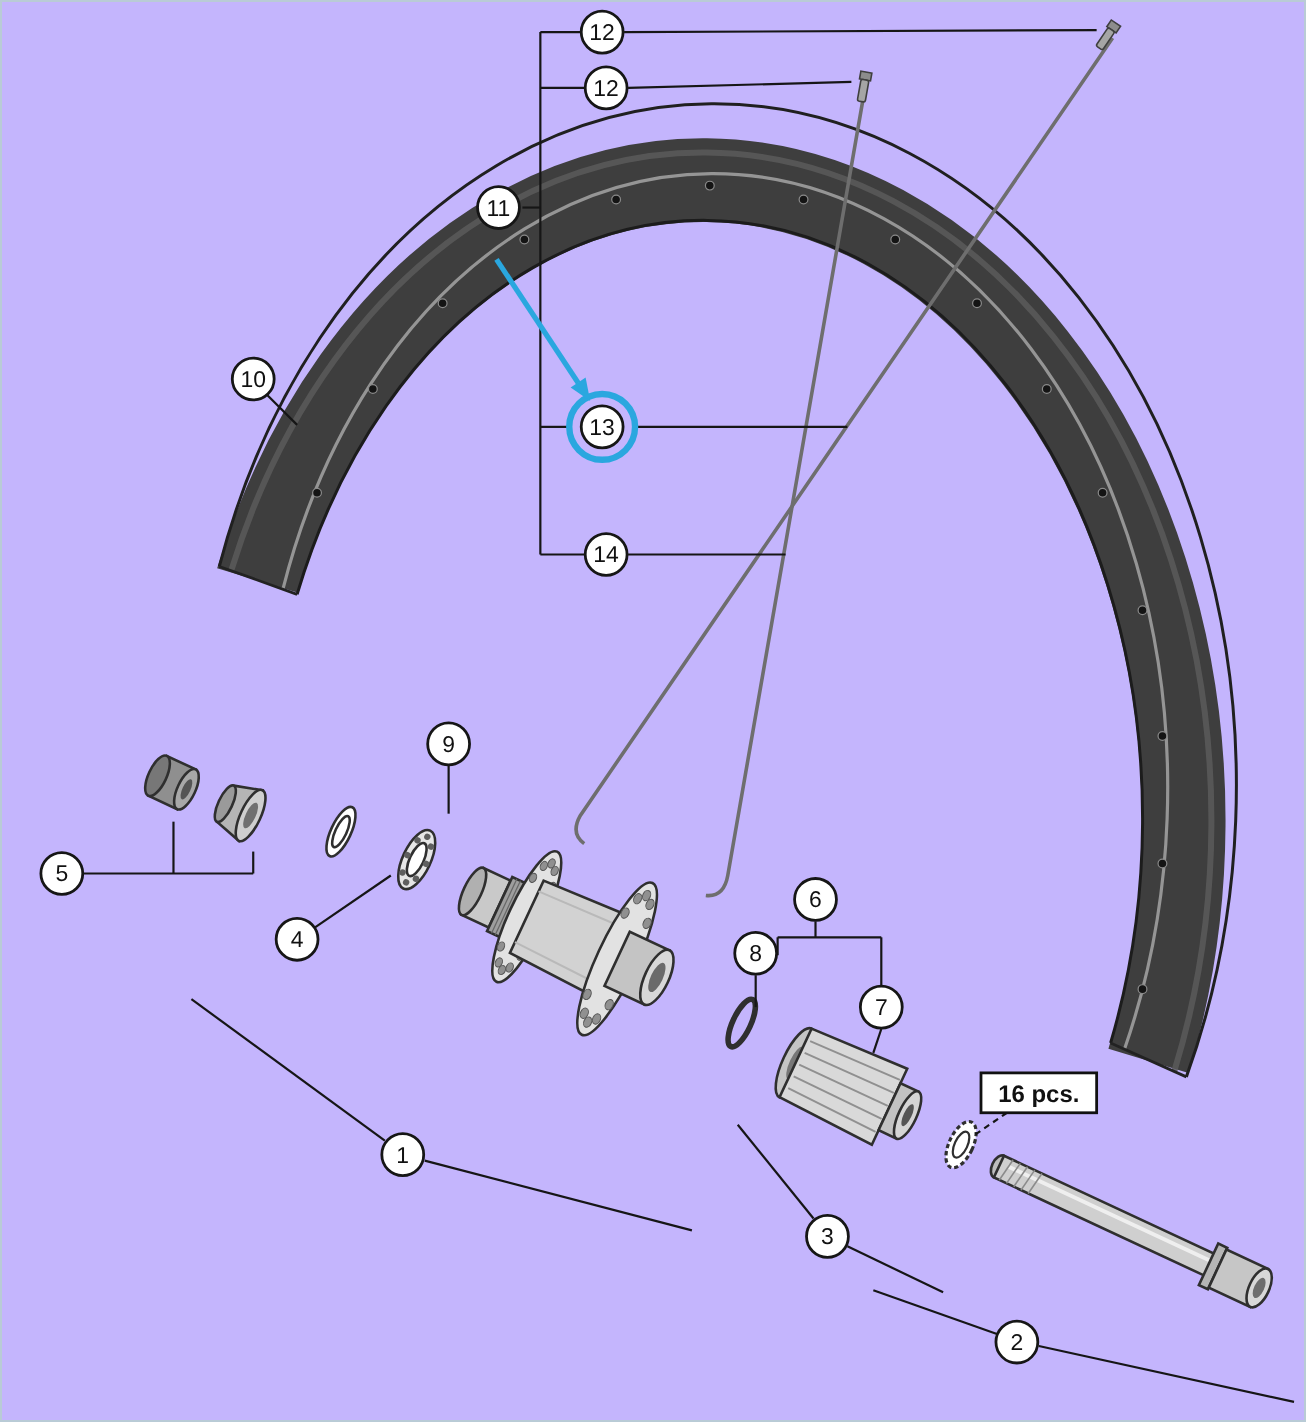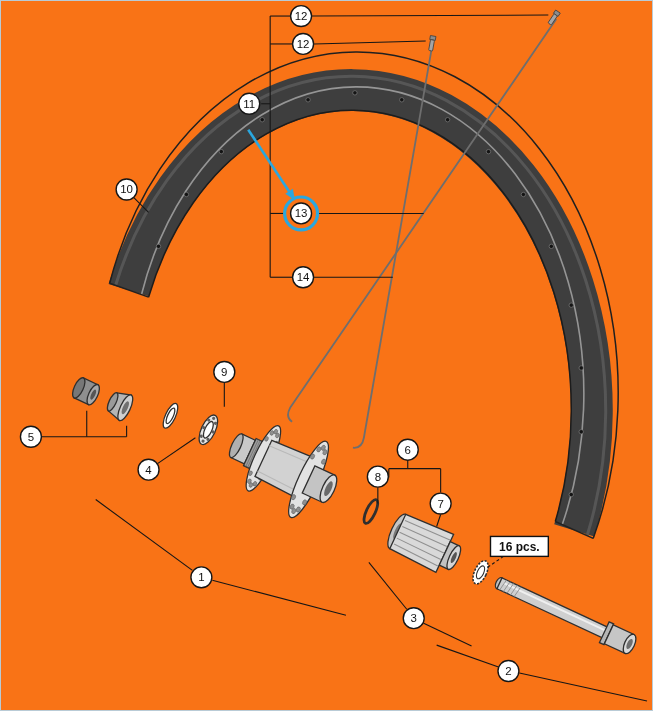--- a/index.html
+++ b/index.html
@@ -1,21 +1,21 @@
 <!DOCTYPE html>
 <html><head>
 <meta charset="utf-8">
 <style>
   html,body{margin:0;padding:0;background:#fff;}
   .page{
     position:relative;
     width:653px;height:711px;
     box-sizing:border-box;
     border:1px solid #b9cbd6;
-    background:#f97316;
+    background:#c4b5fd;
     font-family:"Liberation Sans",sans-serif;
     overflow:hidden;
   }
   svg{display:block;}
   svg text{
     font-family:"Liberation Sans",sans-serif;
     font-size:11.5px;
     fill:#111;
   }
   svg text.pieces{

